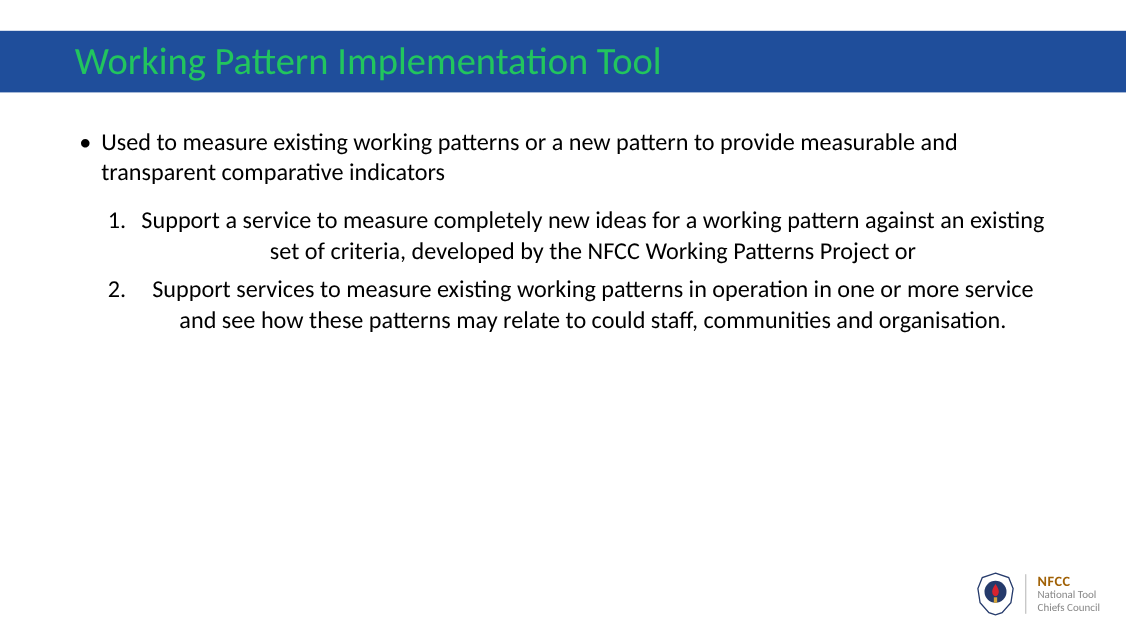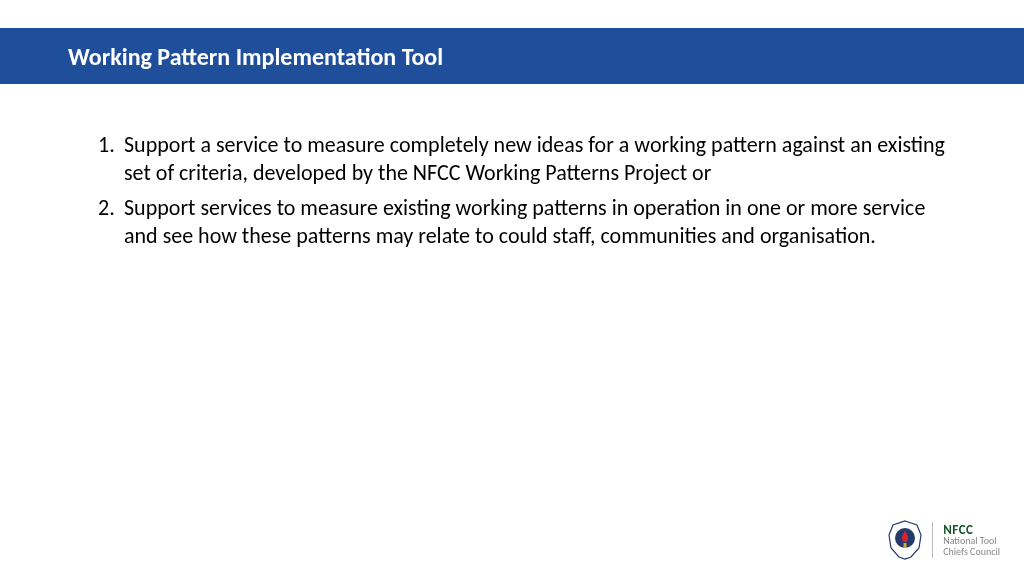--- a/index.html
+++ b/index.html
@@ -21,23 +21,23 @@
       top: 28px;
       left: 0;
       right: 0;
       height: 56px;
       background: #1f4e9b;
       display: flex;
       align-items: center;
       padding-left: 68px;
     }
     .title-text {
-      color: #ffffff;
-      font-size: 24px;
-      font-weight: 700;
+      color: #22c55e;
+      font-size: 35px;
+      font-weight: 400;
     }
     .content {
       position: absolute;
       top: 115px;
       left: 70px;
       right: 70px;
       font-size: 22px;
       line-height: 1.25;
     }
     .bullet-list {
@@ -52,20 +52,21 @@
       content: "•";
       position: absolute;
       left: 2px;
       top: 0;
       font-size: 22px;
     }
     .numbered-list {
       list-style: none;
       counter-reset: item;
       margin-top: 16px;
+      text-align: center;
     }
     .numbered-item {
       position: relative;
       padding-left: 54px;
       margin-bottom: 8px;
       counter-increment: item;
     }
     .numbered-item::before {
       content: counter(item) ".";
       position: absolute;
@@ -89,40 +90,41 @@
       width: 1px;
       height: 36px;
       background: #bbbbbb;
     }
     .logo-text {
       display: flex;
       flex-direction: column;
       line-height: 1.05;
     }
     .nfcc-acronym {
-      color: #14532d;
+      color: #a16207;
       font-weight: bold;
       font-size: 13px;
       letter-spacing: 0.5px;
     }
     .nfcc-full {
       color: #888888;
       font-size: 10px;
     }
   </style>
 </head>
 <body>
 
 <div class="slide">
   <div class="title-bar">
     <span class="title-text">Working Pattern Implementation Tool</span>
   </div>
 
   <div class="content">
     <ul class="bullet-list">
+      <li class="bullet-item">Used to measure existing working patterns or a new pattern to provide measurable and transparent comparative indicators</li>
     </ul>
     <ol class="numbered-list">
       <li class="numbered-item">Support a service to measure completely new ideas for a working pattern against an existing set of criteria, developed by the NFCC Working Patterns Project or</li>
       <li class="numbered-item">Support services to measure existing working patterns in operation in one or more service and see how these patterns may relate to could staff, communities and organisation.</li>
     </ol>
   </div>
 
   <div class="logo-area">
     <svg class="badge" viewBox="0 0 34 40">
       <path d="M17 1 L29 5 L33 15 L31 28 L23 37 L17 39 L11 37 L3 28 L1 15 L5 5 Z" fill="#ffffff" stroke="#253a6b" stroke-width="1.2"></path>

